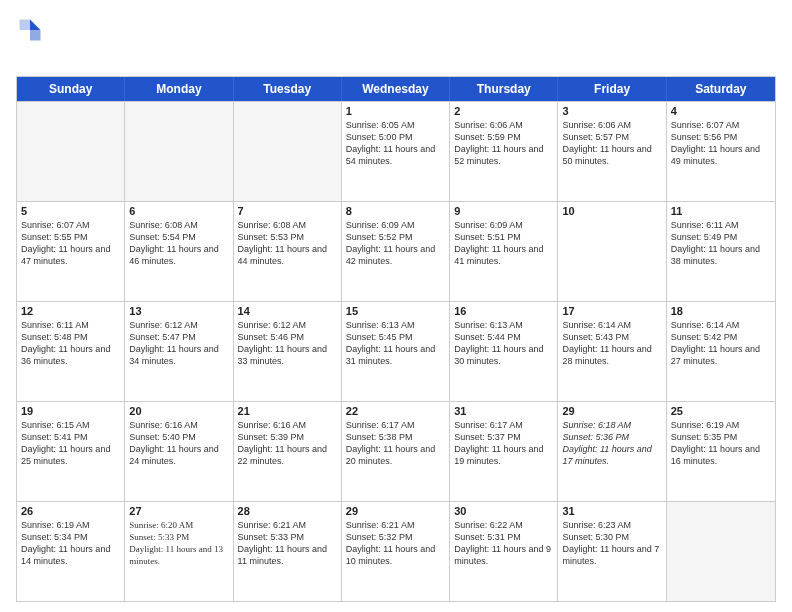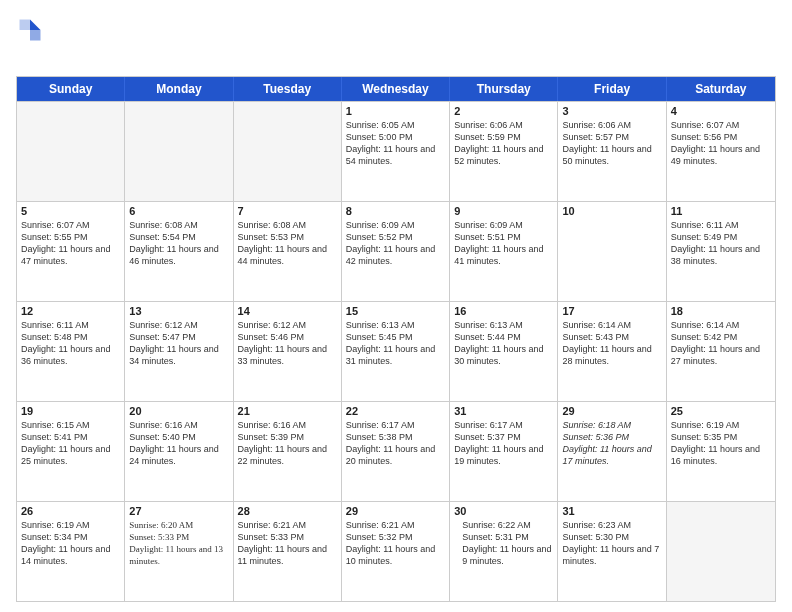--- a/index.html
+++ b/index.html
@@ -325,21 +325,21 @@
 Daylight: 11 hours and 11 minutes.</div>
           </div>
           <div class="cal-cell">
             <div class="day-num">29</div>
             <div class="cell-detail" style="white-space: pre-line;">Sunrise: 6:21 AM
 Sunset: 5:32 PM
 Daylight: 11 hours and 10 minutes.</div>
           </div>
           <div class="cal-cell">
             <div class="day-num">30</div>
-            <div class="cell-detail" style="white-space: pre-line; margin-left: 8px;">Sunrise: 6:22 AM
+            <div class="cell-detail" style="white-space: pre-line;">Sunrise: 6:22 AM
 Sunset: 5:31 PM
 Daylight: 11 hours and 9 minutes.</div>
           </div>
           <div class="cal-cell">
             <div class="day-num">31</div>
             <div class="cell-detail" style="white-space: pre-line;">Sunrise: 6:23 AM
 Sunset: 5:30 PM
 Daylight: 11 hours and 7 minutes.</div>
           </div>
           <div class="cal-cell empty"></div>

